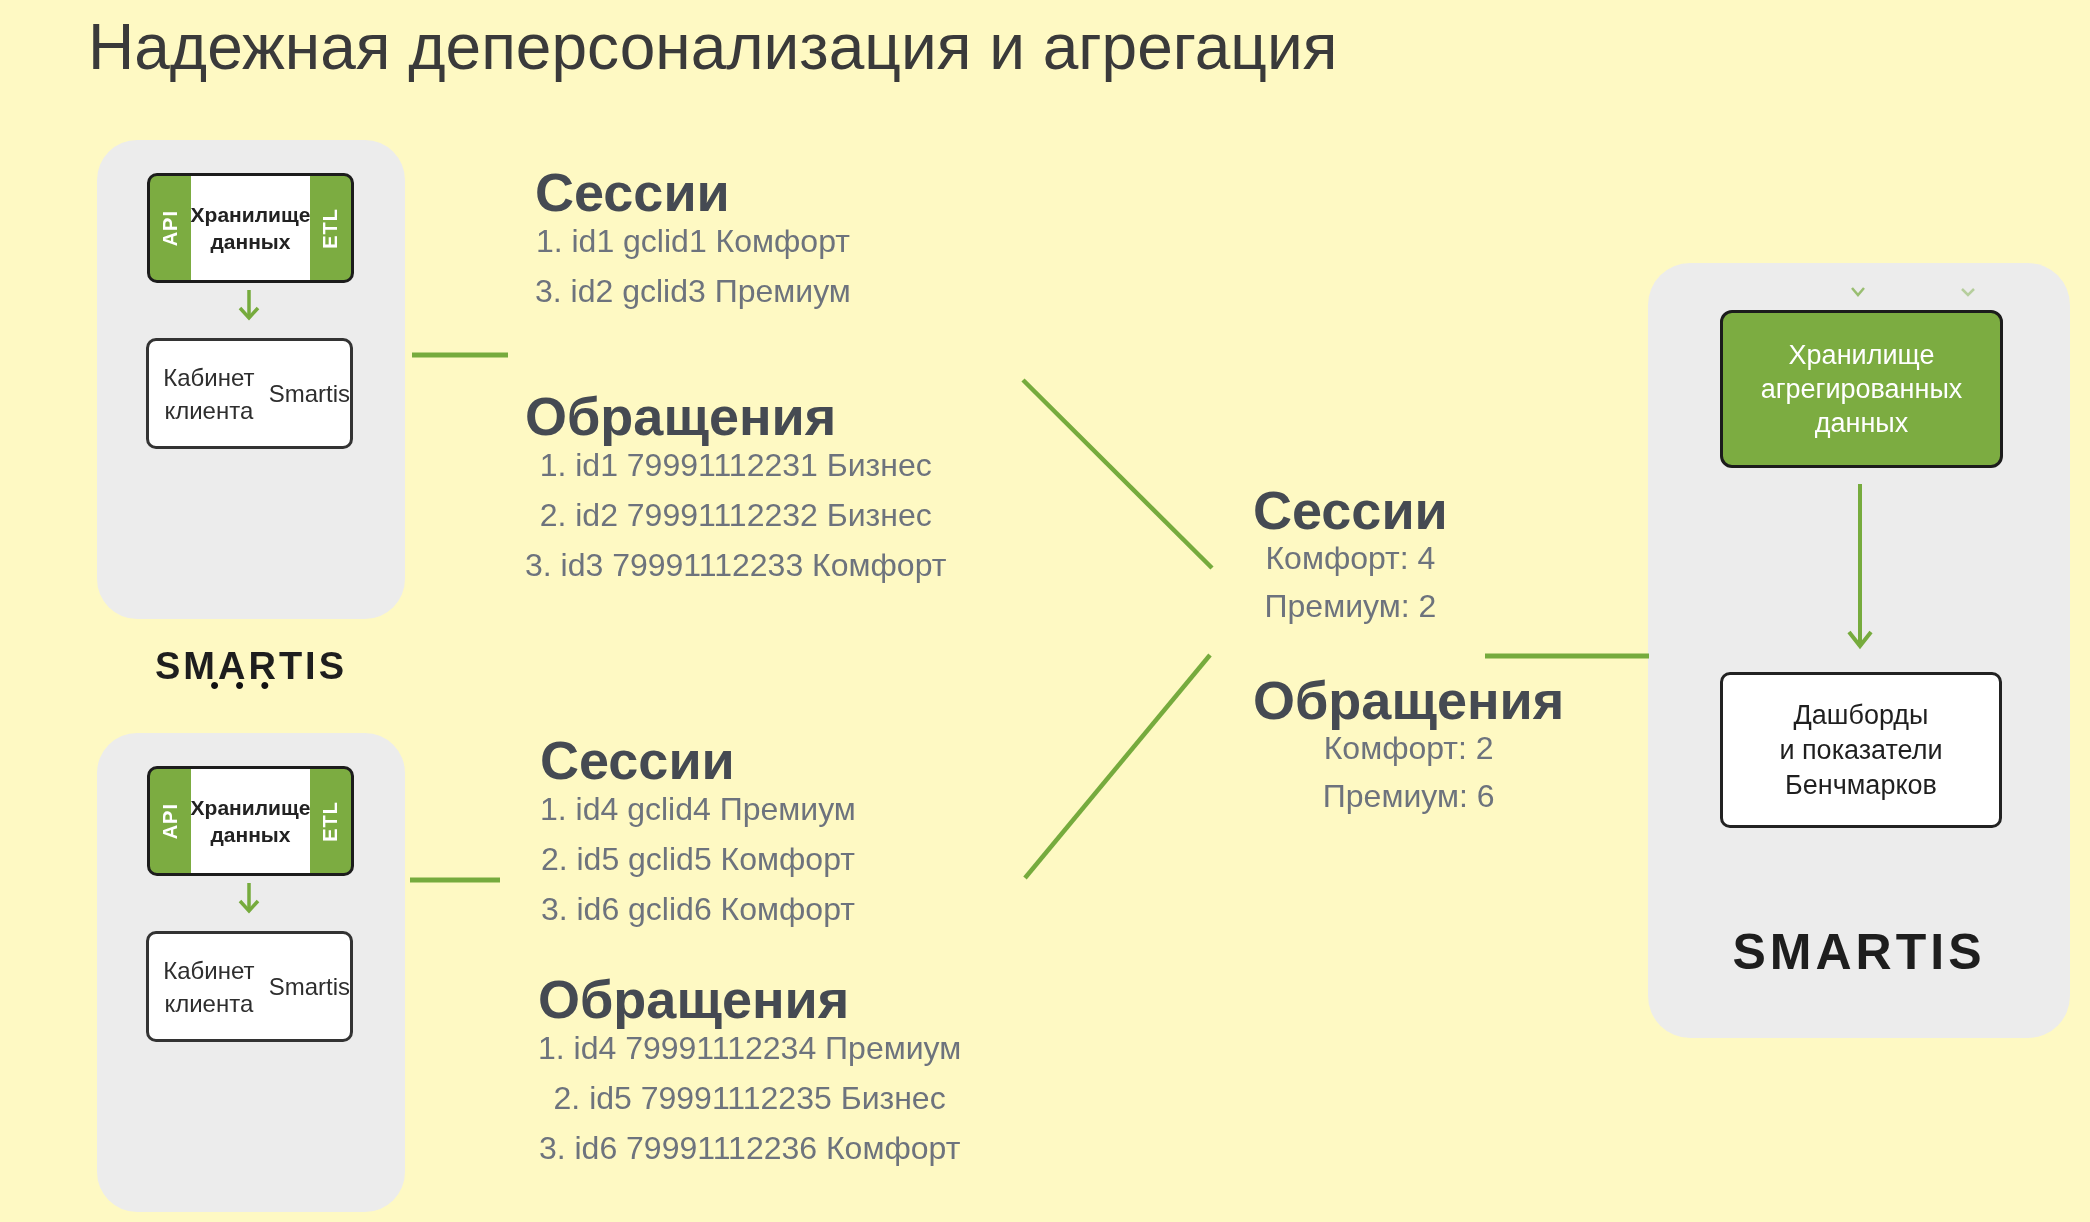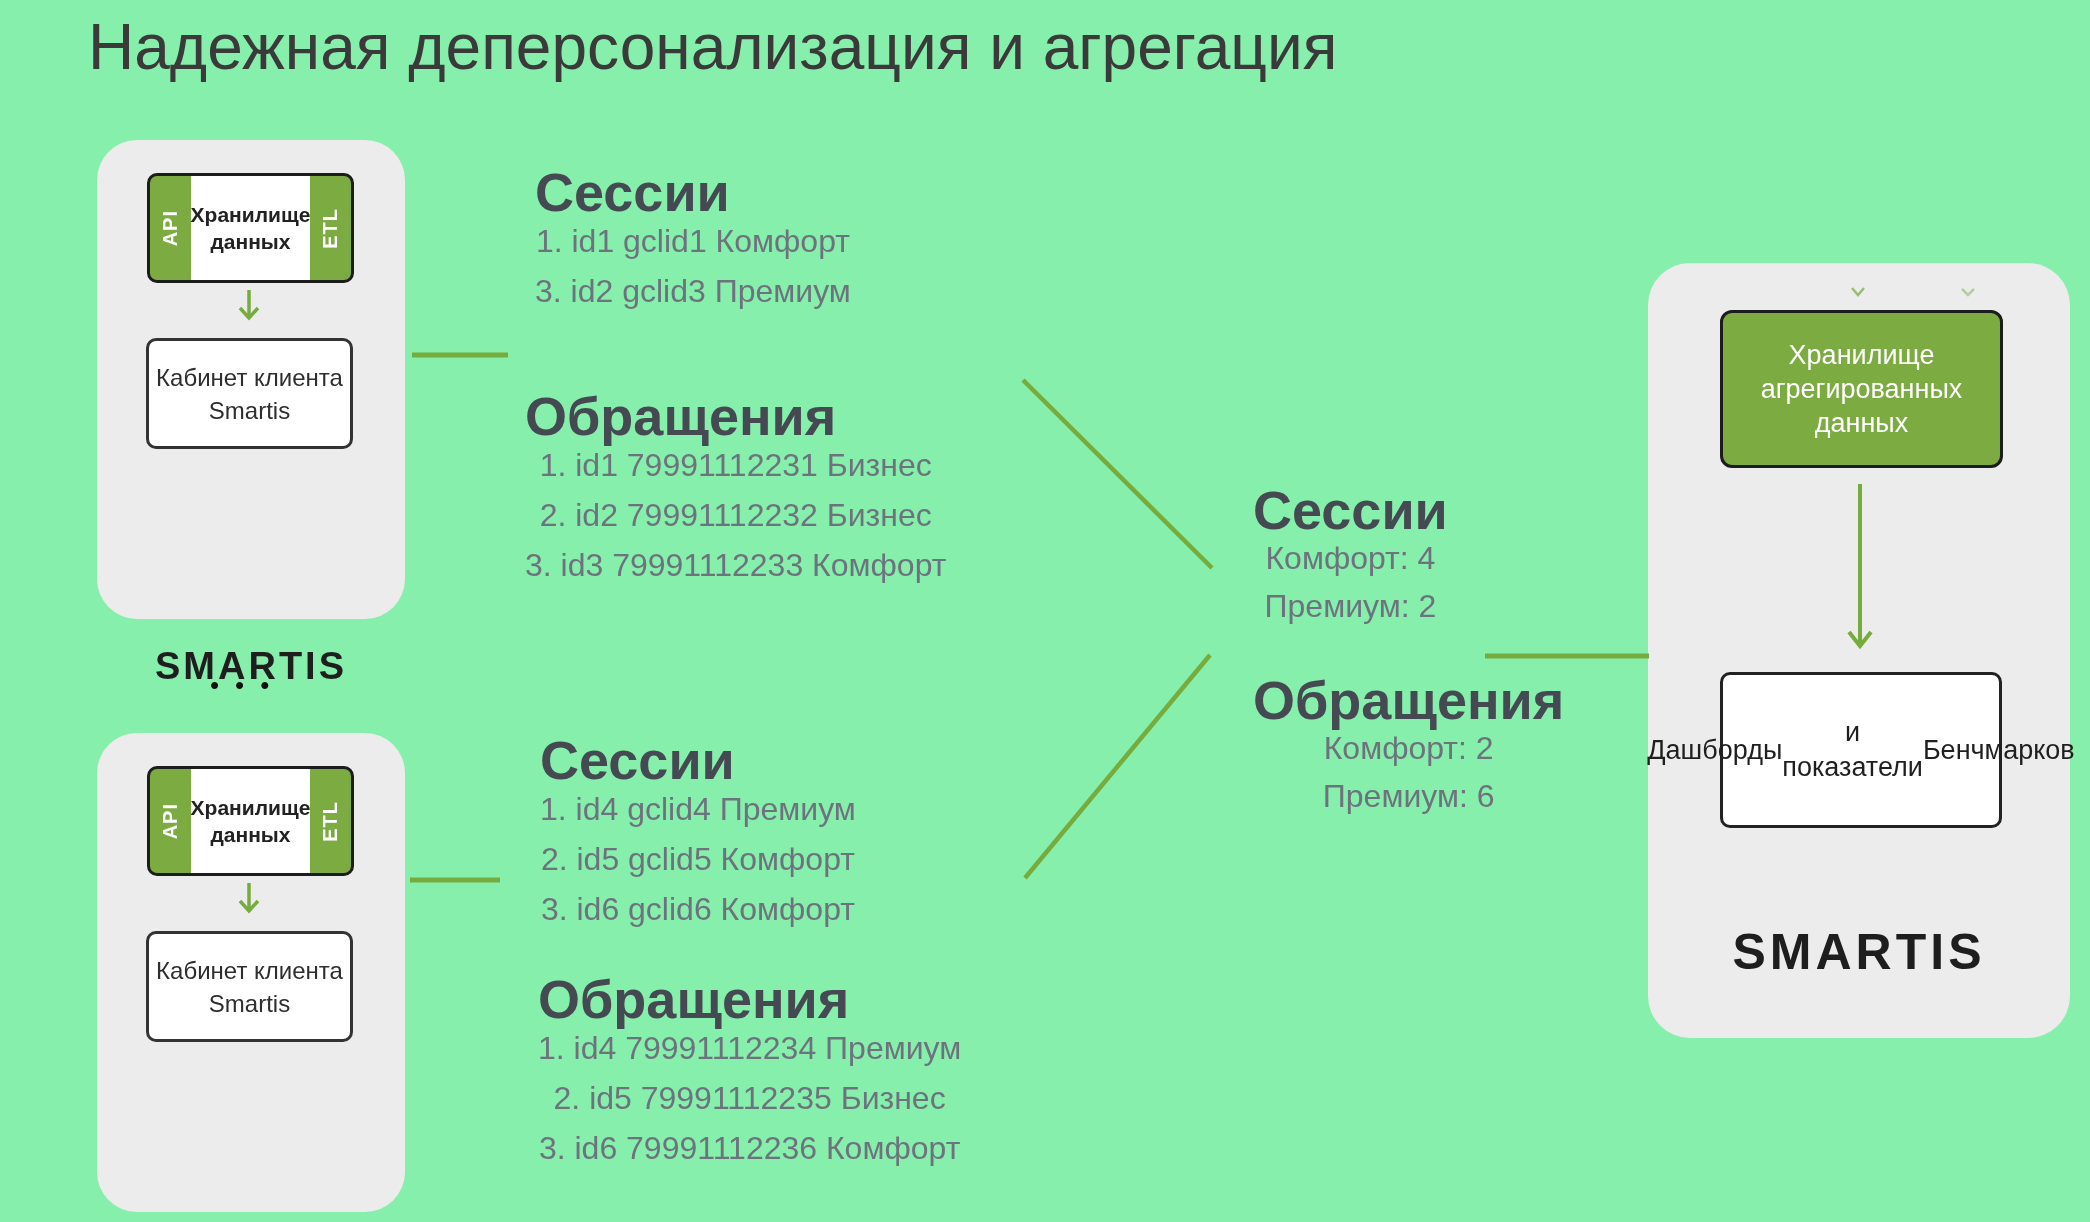--- a/index.html
+++ b/index.html
@@ -1,16 +1,16 @@
 <!DOCTYPE html>
 <html><head>
 <meta charset="utf-8">
 <style>
   html,body{margin:0;padding:0;background:#fff;}
-  .canvas{position:relative;width:2090px;height:1222px;background:#86efac;overflow:hidden;
+  .canvas{position:relative;width:2090px;height:1222px;background:#fef9c3;overflow:hidden;
           font-family:"Liberation Sans","DejaVu Sans",sans-serif;text-decoration:underline;}
   .title{position:absolute;left:88px;top:10px;font-size:64px;line-height:74px;font-weight:400;
          color:#3a3a3a;white-space:nowrap;}
 
   
   .card{position:absolute;width:308px;height:479px;background:#ececec;border-radius:40px;}
   .card.c1{left:97px;top:140px;}
   .card.c2{left:97px;top:733px;}
   .rcard{position:absolute;left:1648px;top:263px;width:422px;height:775px;background:#ececec;border-radius:42px;}
 
@@ -18,24 +18,24 @@
   .storage-box{position:absolute;left:50px;top:33px;width:207px;height:110px;box-sizing:border-box;
                background:#7cac41;border:3px solid #1c1c1c;border-radius:10px;display:flex;overflow:hidden;}
   .strip{width:42px;display:flex;align-items:center;justify-content:center;color:#ffffff;
          font-weight:700;font-size:20px;}
   .strip span{writing-mode:vertical-rl;transform:rotate(180deg);letter-spacing:1px;}
   .storage-center{flex:1;background:#ffffff;display:flex;flex-direction:column;align-items:center;
                   justify-content:center;font-weight:700;font-size:21px;line-height:27px;color:#222222;text-align:center;}
 
   
   .cab-box{position:absolute;left:49px;top:198px;width:207px;height:111px;box-sizing:border-box;
-           background:#ffffff;border:3px solid #333333;border-radius:10px;display:flex;flex-direction:column;
+           background:#ffffff;border:3px solid #333333;border-radius:10px;display:flex;flex-direction:row;
            align-items:center;justify-content:center;font-size:24px;line-height:33px;color:#2e2e2e;text-align:center;}
   .dash-box{position:absolute;left:72px;top:409px;width:282px;height:156px;box-sizing:border-box;
-            background:#ffffff;border:3px solid #222222;border-radius:10px;display:flex;flex-direction:row;
+            background:#ffffff;border:3px solid #222222;border-radius:10px;display:flex;flex-direction:column;
             align-items:center;justify-content:center;font-size:27px;line-height:35px;color:#1f1f1f;text-align:center;}
   .agg-box{position:absolute;left:72px;top:47px;width:283px;height:158px;box-sizing:border-box;
            background:#7cac41;border:3px solid #1c1c1c;border-radius:12px;display:flex;flex-direction:column;
            align-items:center;justify-content:center;font-size:27px;line-height:34px;color:#ffffff;text-align:center;}
 
   
   .logo{position:absolute;left:0;width:100%;text-align:center;font-weight:700;color:#1e1e1e;white-space:nowrap;}
   .card .logo{top:505px;font-size:38px;letter-spacing:3px;}
   .rcard .logo{top:660px;font-size:50px;letter-spacing:4px;}
 

